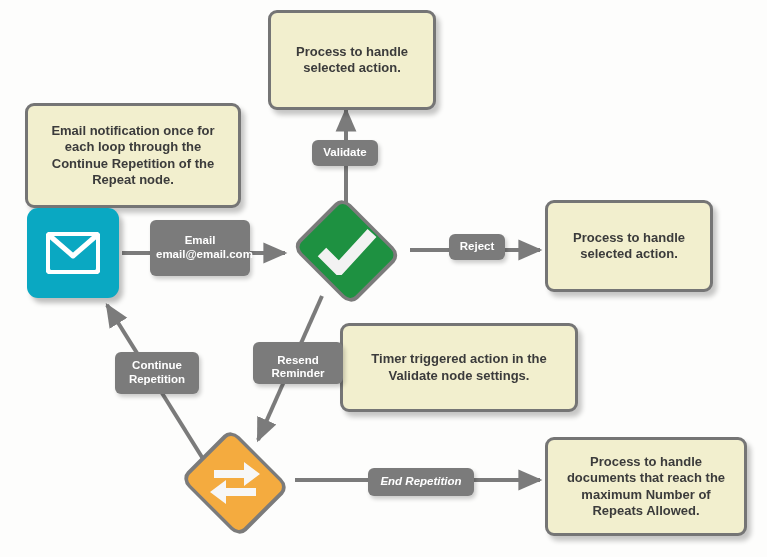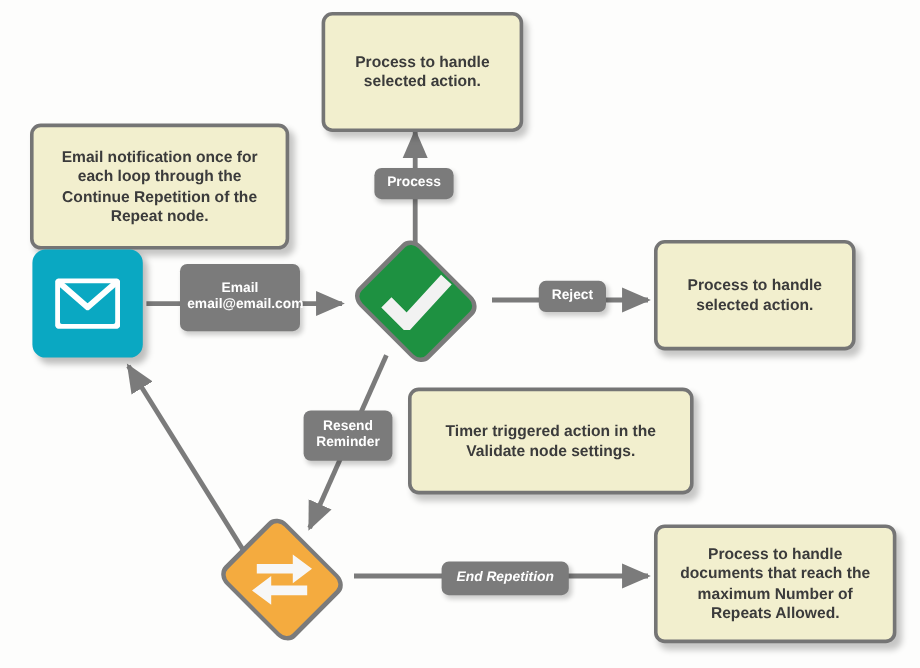--- a/index.html
+++ b/index.html
@@ -178,29 +178,32 @@
         <path d="M50,37 L50,29 L20,29 L20,21 L4,33 L20,45 L20,37 z" fill="#f7f7f7"></path>
       </svg>
     </div>
   </div>
 
   <div class="chip" style="left:150px; top:220px; width:100px; height:56px;justify-content:center;">
     <span>Email email@email.com</span>
   </div>
 
   <div class="chip" style="left:312px; top:140px; width:66px; height:26px;">
-    <span>Process</span>
+    <span>Validate</span>
   </div>
 
   <div class="chip" style="left:449px; top:234px; width:56px; height:26px;">
     <span>Reject</span>
   </div>
 
-  <div class="chip" style="left:253px; top:342px; width:74px; height:42px;">
+  <div class="chip" style="left:253px; top:342px; width:90px; height:42px;align-items:flex-end;">
     <span>Resend Reminder</span>
   </div>
 
+  <div class="chip" style="left:115px; top:352px; width:84px; height:42px;">
+    <span>Continue Repetition</span>
+  </div>
 
   <div class="chip" style="left:368px; top:468px; width:106px; height:28px;font-style:italic;">
     <span>End Repetition</span>
   </div>
 
 </div>
 
 </body></html>

